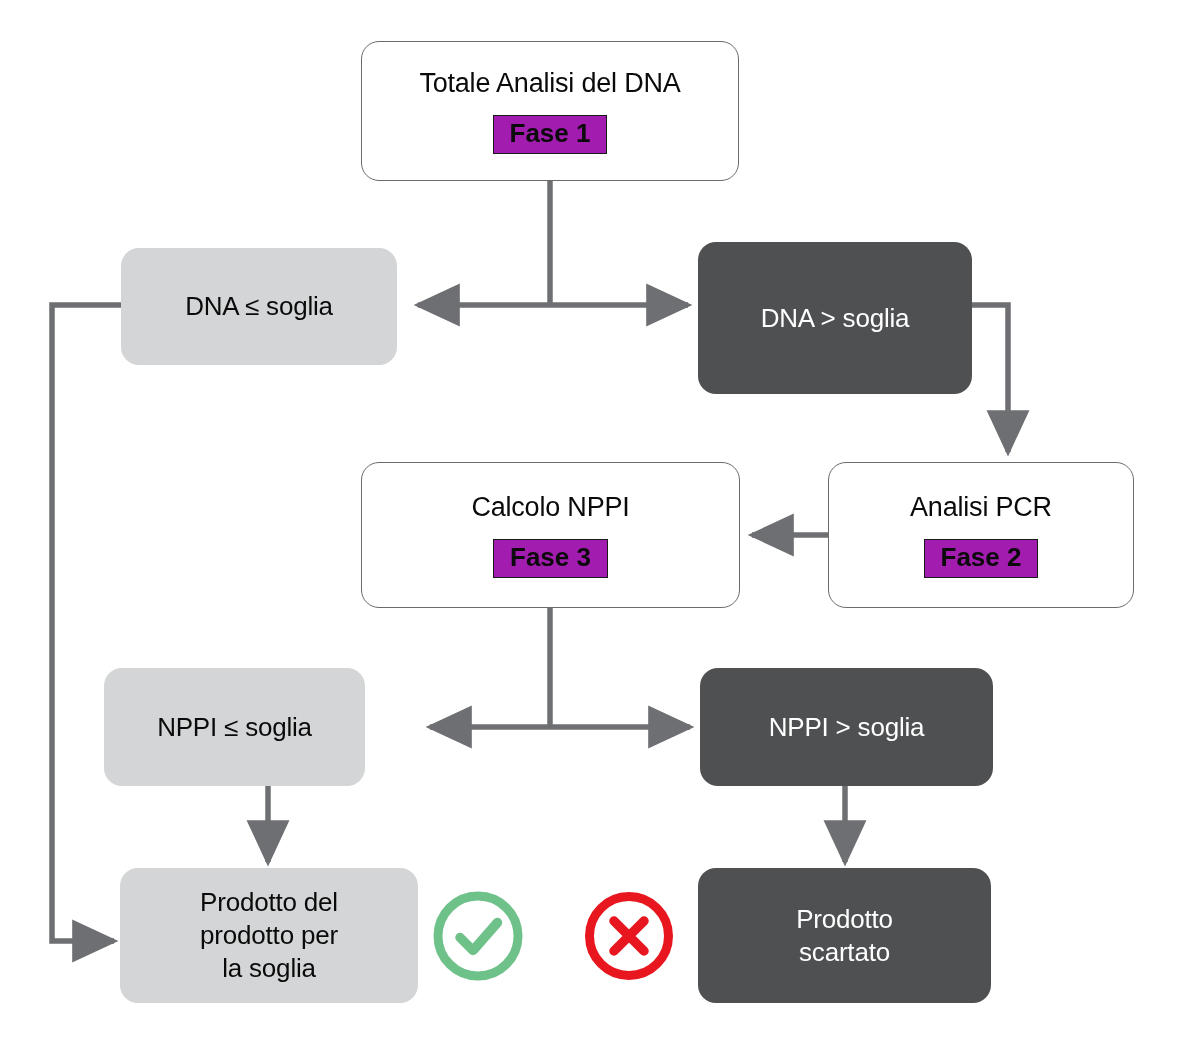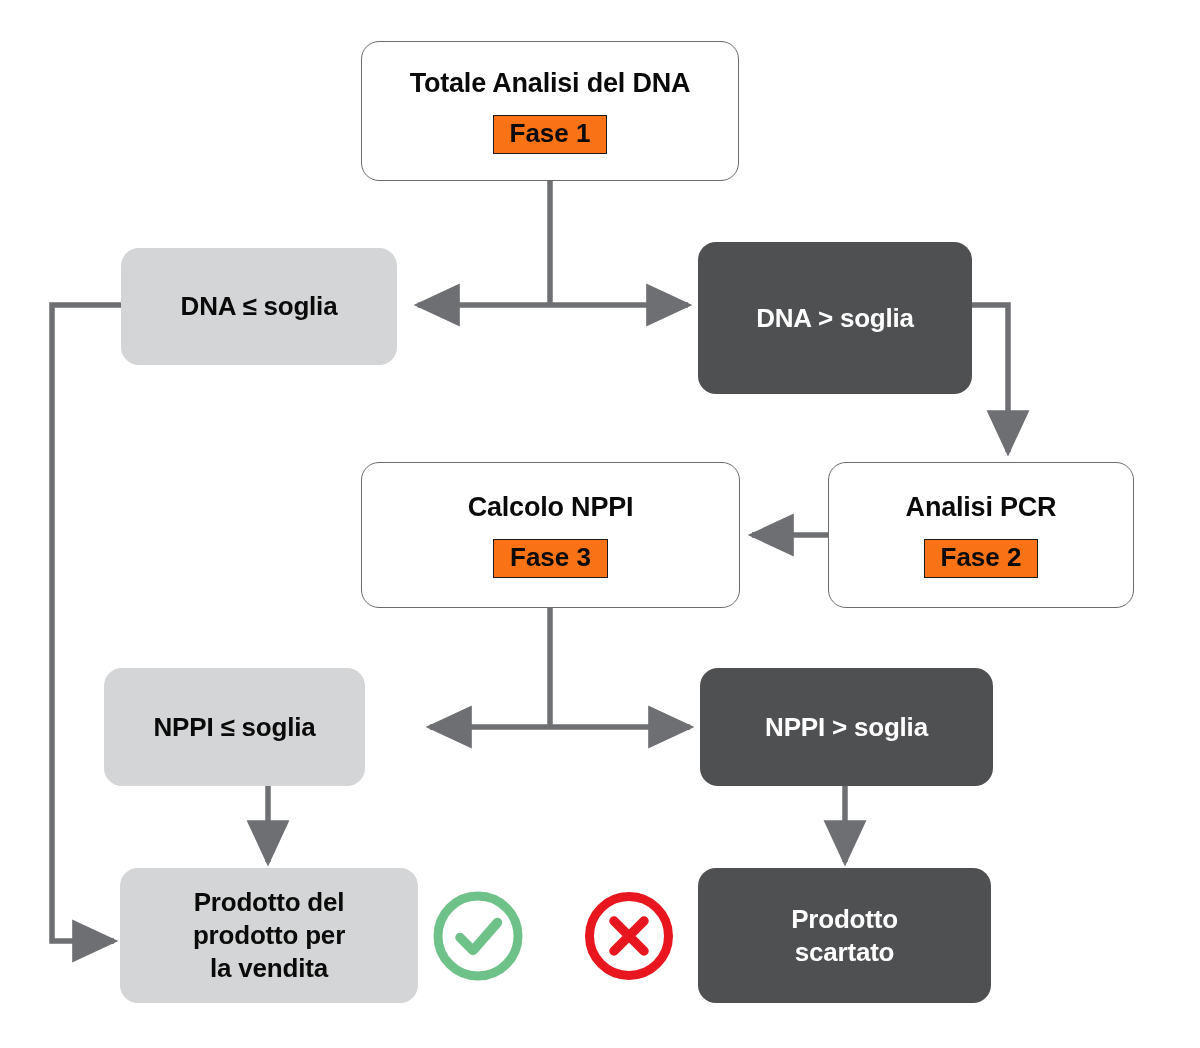--- a/index.html
+++ b/index.html
@@ -41,40 +41,40 @@
   }
   .node-pass {
     background: #d4d5d6;
     border: none;
   }
   .node-fail {
     background: #4f5052;
     border: none;
   }
   .node-title {
-    font-weight: bold;
+    font-weight: normal;
     letter-spacing: -0.2px;
     line-height: 1.18;
   }
   .node-phase .node-title {
     color: #0a0a0a;
     font-size: 27px;
   }
   .node-pass .node-title {
     color: #0a0a0a;
     font-size: 26px;
   }
   .node-fail .node-title {
     color: #ffffff;
     font-size: 26px;
   }
   .phase-chip {
     margin-top: 16px;
     border: 1.6px solid #1a1a1a;
-    background: #f97316;
+    background: #a21caf;
     color: #0a0a0a;
     font-size: 26px;
     font-weight: bold;
     padding: 3px 16px 5px 16px;
     line-height: 1.12;
   }
   .multiline {
     font-size: 25px;
     line-height: 1.26;
   }
@@ -155,21 +155,21 @@
     <div class="node-title">NPPI ≤ soglia</div>
   </div>
 
   <div class="node node-fail" style="left:700px; top:668px; width:293px; height:118px;">
     <div class="node-title">NPPI &gt; soglia</div>
   </div>
 
   <div class="node node-pass" style="left:120px; top:868px; width:298px; height:135px;">
     <div class="node-title multiline">Prodotto del</div>
     <div class="node-title multiline">prodotto per</div>
-    <div class="node-title multiline">la vendita</div>
+    <div class="node-title multiline">la soglia</div>
   </div>
 
   <div class="node node-fail" style="left:698px; top:868px; width:293px; height:135px;">
     <div class="node-title multiline">Prodotto</div>
     <div class="node-title multiline">scartato</div>
   </div>
 
   <div class="status-icon" style="left:431px; top:889px; width:94px; height:94px;">
     <svg width="94" height="94" viewBox="0 0 94 94" xmlns="http://www.w3.org/2000/svg">
       <circle cx="47" cy="47" r="40" fill="none" stroke="#6fc18a" stroke-width="9"></circle>

